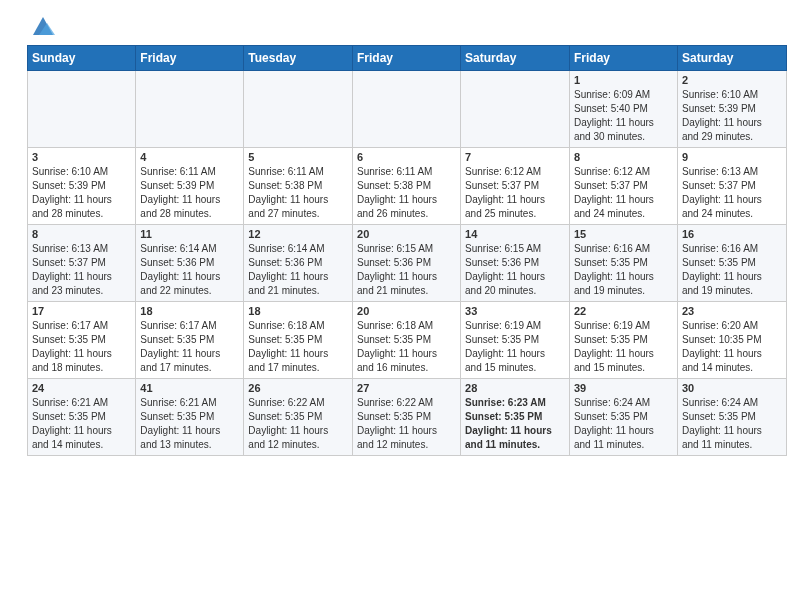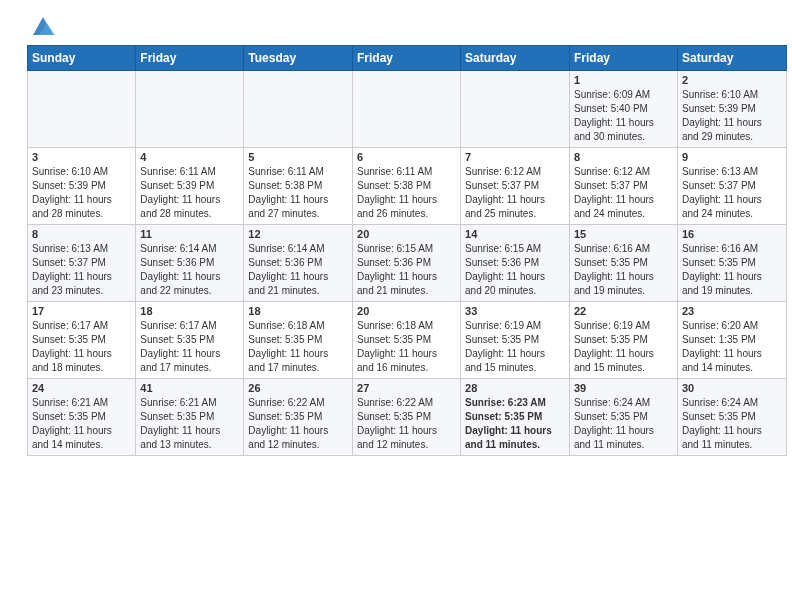--- a/index.html
+++ b/index.html
@@ -298,21 +298,21 @@
           <td>
             <span class="day-number">22</span>
             <div class="day-info" style="white-space: pre-line;">Sunrise: 6:19 AM
 Sunset: 5:35 PM
 Daylight: 11 hours
 and 15 minutes.</div>
           </td>
           <td>
             <span class="day-number">23</span>
             <div class="day-info" style="white-space: pre-line;">Sunrise: 6:20 AM
-Sunset: 1:35 PM
+Sunset: 10:35 PM
 Daylight: 11 hours
 and 14 minutes.</div>
           </td>
         </tr>
         <tr>
           <td>
             <span class="day-number">24</span>
             <div class="day-info" style="white-space: pre-line;">Sunrise: 6:21 AM
 Sunset: 5:35 PM
 Daylight: 11 hours

